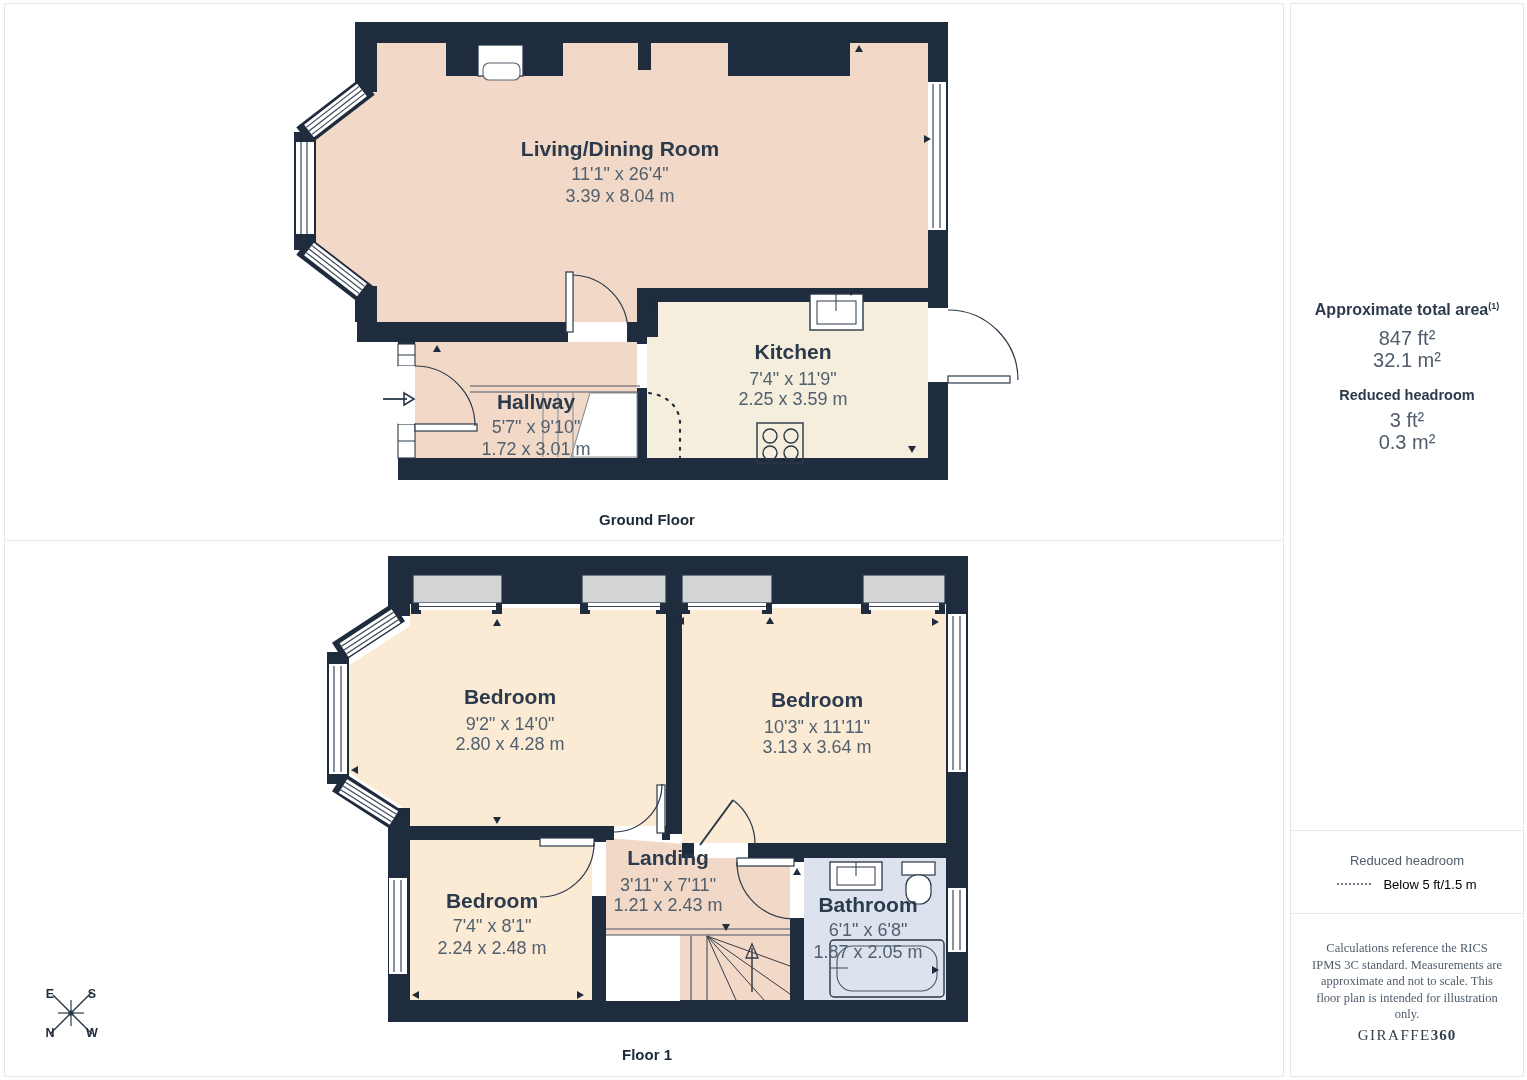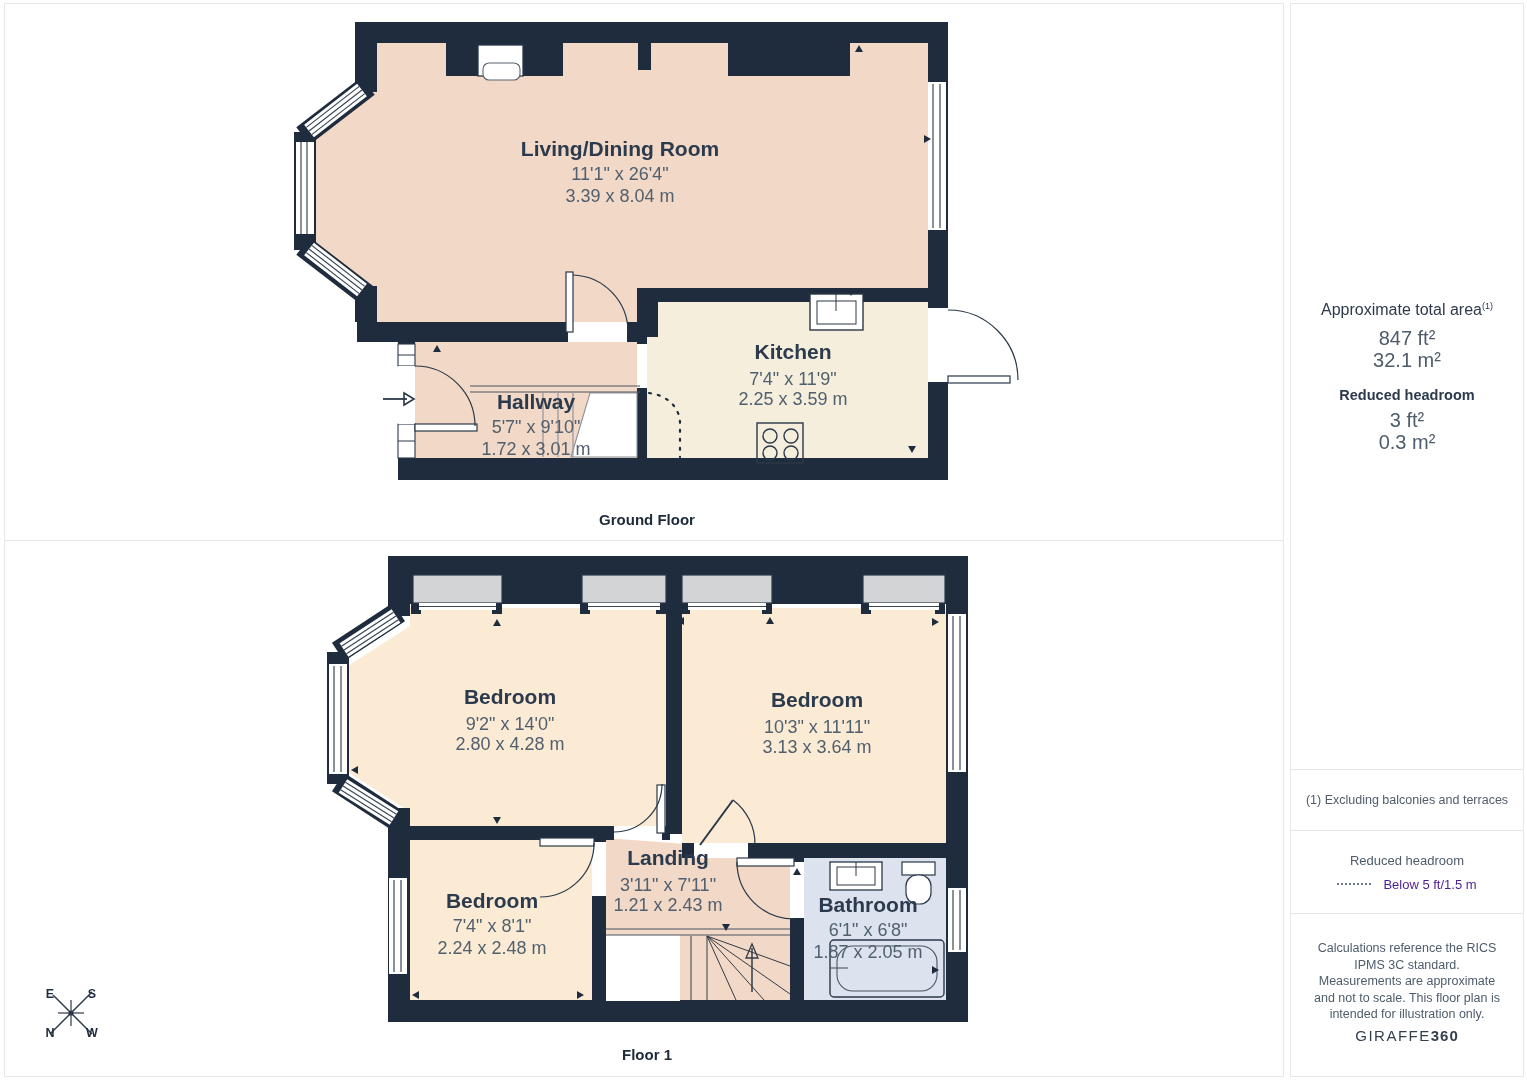--- a/index.html
+++ b/index.html
@@ -12,29 +12,29 @@
   .room-name{font-size:21px;font-weight:bold;fill:#2b3a4c;}
   .room-dim{font-size:18px;fill:#51606f;}
   .floor-caption{font-size:15px;font-weight:bold;fill:#1d2a38;}
   .compass-label{font-size:12.5px;font-weight:bold;fill:#1f2c3e;}
   
   #sidebar{left:1290px;top:3px;width:234px;height:1074px;}
   .card{position:absolute;left:0;width:100%;box-sizing:border-box;}
   .card-main{top:0;height:765px;}
   .card-footnote{top:765px;height:61px;border-top:1px solid #e5e7e9;display:flex;align-items:center;justify-content:center;}
   .card-legend{top:826px;height:83px;border-top:1px solid #e5e7e9;display:flex;flex-direction:column;align-items:center;justify-content:center;gap:9px;}
-  .card-disclaimer{top:909px;height:144px;border-top:1px solid #e5e7e9;text-align:center;}
+  .card-disclaimer{top:909px;height:144px;border-top:1px solid #e5e7e9;text-align:center;font-family:Liberation Serif, serif;}
   .area-block{position:absolute;top:297px;left:0;width:100%;text-align:center;}
-  .sb-title{font-size:16px;font-weight:normal;color:#2c3a4b;margin-bottom:9px;}
+  .sb-title{font-size:16px;font-weight:bold;color:#2c3a4b;margin-bottom:9px;}
   .sb-title sup{font-size:9px;}
   .sb-title2{font-size:14.5px;font-weight:bold;color:#2c3a4b;margin-top:16px;margin-bottom:7px;}
   .sb-val{font-size:20px;color:#4e5c6b;line-height:21.5px;}
   .sb-small{font-size:12.5px;color:#4e5c6b;}
   .legend-title{font-size:13px;color:#4e5c6b;}
-  .legend-row{font-size:13px;color:#4c1d95;display:flex;align-items:center;}
+  .legend-row{font-size:13px;color:#000000;display:flex;align-items:center;}
   .dotted-sample{display:inline-block;width:34px;height:0;border-top:2px dotted #6e7a87;margin-right:12px;}
   .card-disclaimer p{width:190px;margin:26px auto 0;font-size:12.5px;line-height:16.5px;color:#4e5c6b;}
   .brand{margin-top:4px;font-size:15px;color:#333f4d;letter-spacing:1.5px;}
   .brand b{letter-spacing:1px;}
 </style>
 </head>
 <body>
 
 <div id="main-panel" class="panel"></div>
 <div id="main-divider"></div>
@@ -42,23 +42,20 @@
 <div id="sidebar" class="panel">
   <div class="card card-main">
     <div class="area-block">
       <div class="sb-title"><span>Approximate total area</span><sup>(1)</sup></div>
       <div class="sb-val">847 ft²</div>
       <div class="sb-val">32.1 m²</div>
       <div class="sb-title2">Reduced headroom</div>
       <div class="sb-val">3 ft²</div>
       <div class="sb-val">0.3 m²</div>
     </div>
-  </div>
-  <div class="card card-footnote">
-    <div class="sb-small">(1) Excluding balconies and terraces</div>
   </div>
   <div class="card card-legend">
     <div class="legend-title">Reduced headroom</div>
     <div class="legend-row">
       <span class="dotted-sample"></span>
       <span>Below 5 ft/1.5 m</span>
     </div>
   </div>
   <div class="card card-disclaimer">
     <p>Calculations reference the RICS IPMS 3C standard. Measurements are approximate and not to scale. This floor plan is intended for illustration only.</p>

